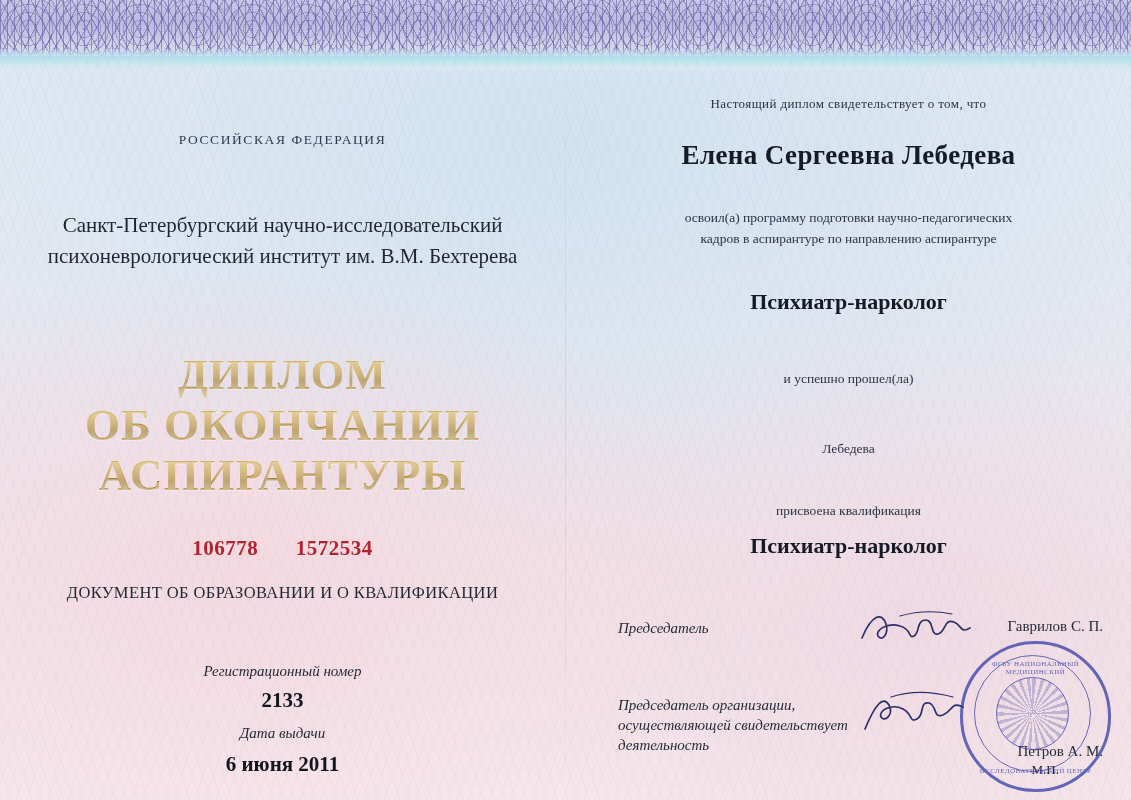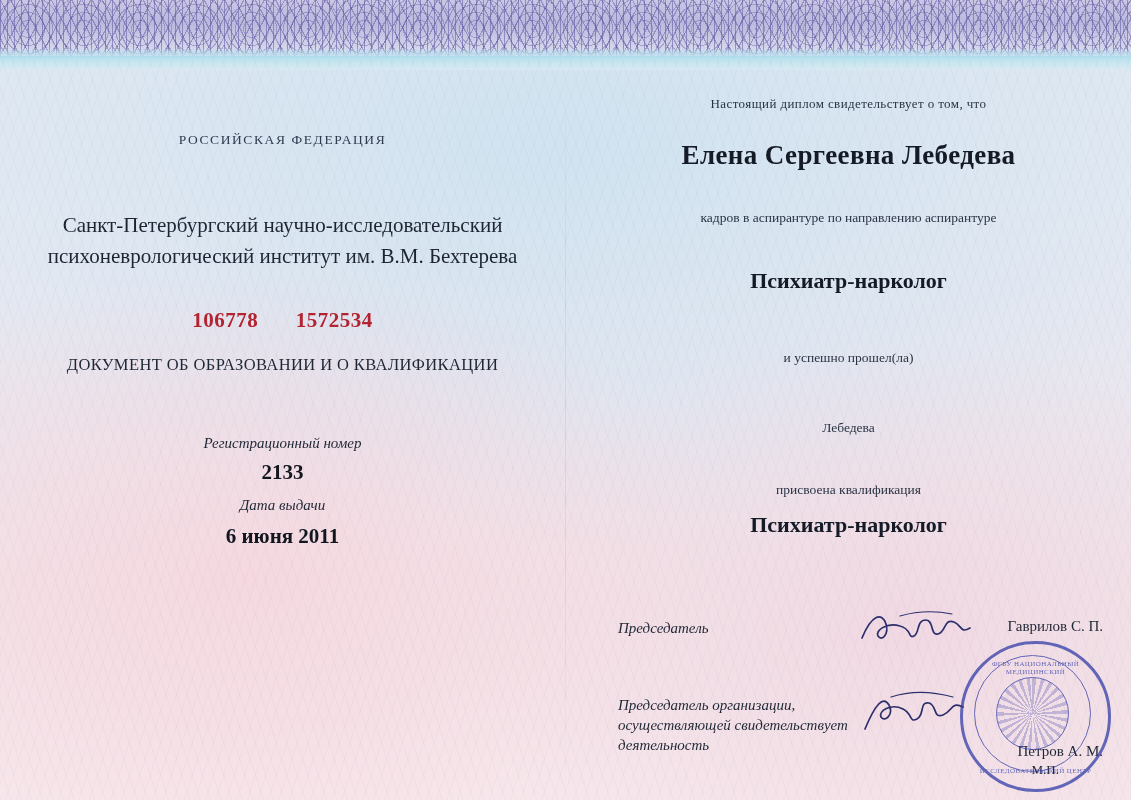--- a/index.html
+++ b/index.html
@@ -298,20 +298,25 @@
   <div class="fold-line"></div>
 
   <div class="left-page">
     <div class="federation">РОССИЙСКАЯ ФЕДЕРАЦИЯ</div>
 
     <div class="institute">
       <div>Санкт-Петербургский научно-исследовательский</div>
       <div>психоневрологический институт им. В.М. Бехтерева</div>
     </div>
 
+    <div class="title-block">
+      <span class="title-line l1">ДИПЛОМ</span>
+      <span class="title-line l2">ОБ ОКОНЧАНИИ</span>
+      <span class="title-line l3">АСПИРАНТУРЫ</span>
+    </div>
 
     <div class="numbers">
       <span>106778</span>
       <span class="gap"></span>
       <span>1572534</span>
     </div>
 
     <div class="doc-subtitle">ДОКУМЕНТ ОБ ОБРАЗОВАНИИ И О КВАЛИФИКАЦИИ</div>
 
     <div class="reg-label">Регистрационный номер</div>
@@ -319,20 +324,21 @@
     <div class="date-label">Дата выдачи</div>
     <div class="date-value">6 июня 2011</div>
   </div>
 
   <div class="right-page">
     <div class="r-intro">Настоящий диплом свидетельствует о том, что</div>
 
     <div class="r-name">Елена Сергеевна Лебедева</div>
 
     <div class="r-program">
+      <div>освоил(а) программу подготовки научно-педагогических</div>
       <div>кадров в аспирантуре по направлению аспирантуре</div>
     </div>
 
     <div class="r-qual-1">Психиатр-нарколог</div>
 
     <div class="r-passed">и успешно прошел(ла)</div>
 
     <div class="r-decision">Лебедева</div>
 
     <div class="r-assigned">присвоена квалификация</div>

